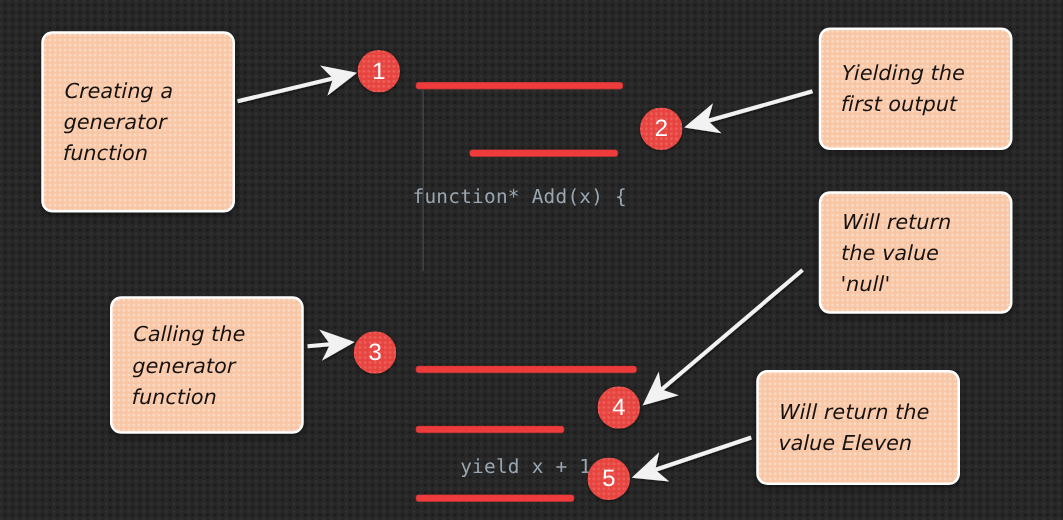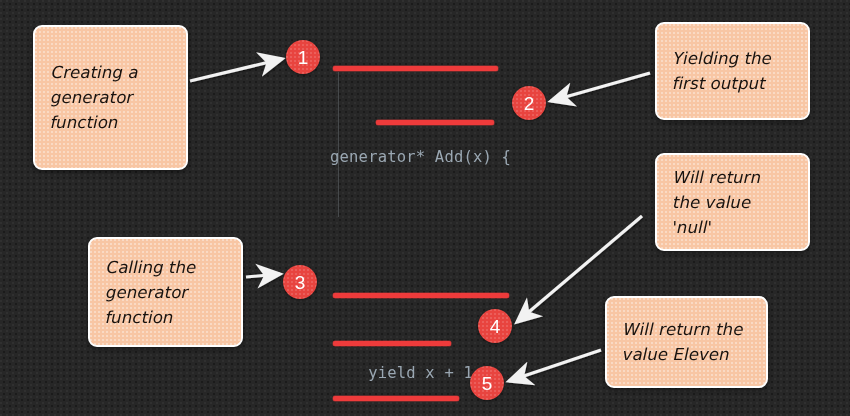--- a/index.html
+++ b/index.html
@@ -143,21 +143,21 @@
       <line x1="650" y1="73" x2="551" y2="101"></line>
       <line x1="246" y1="277" x2="280" y2="274"></line>
       <line x1="642" y1="216" x2="517" y2="322"></line>
       <line x1="601" y1="350" x2="509" y2="381"></line>
     </g>
   </svg>
 
   <div class="code-block">
     <div class="indent-guide"></div>
 
-    <div class="code-line"><span class="tok-plain">generator* Add(x) {</span></div>
+    <div class="code-line"><span class="tok-plain">function* Add(x) {</span></div>
 
     <div class="code-line gap"></div>
 
     <div class="code-line"><span class="tok-plain">    yield x + 1;</span></div>
 
     
 
     
 
     

